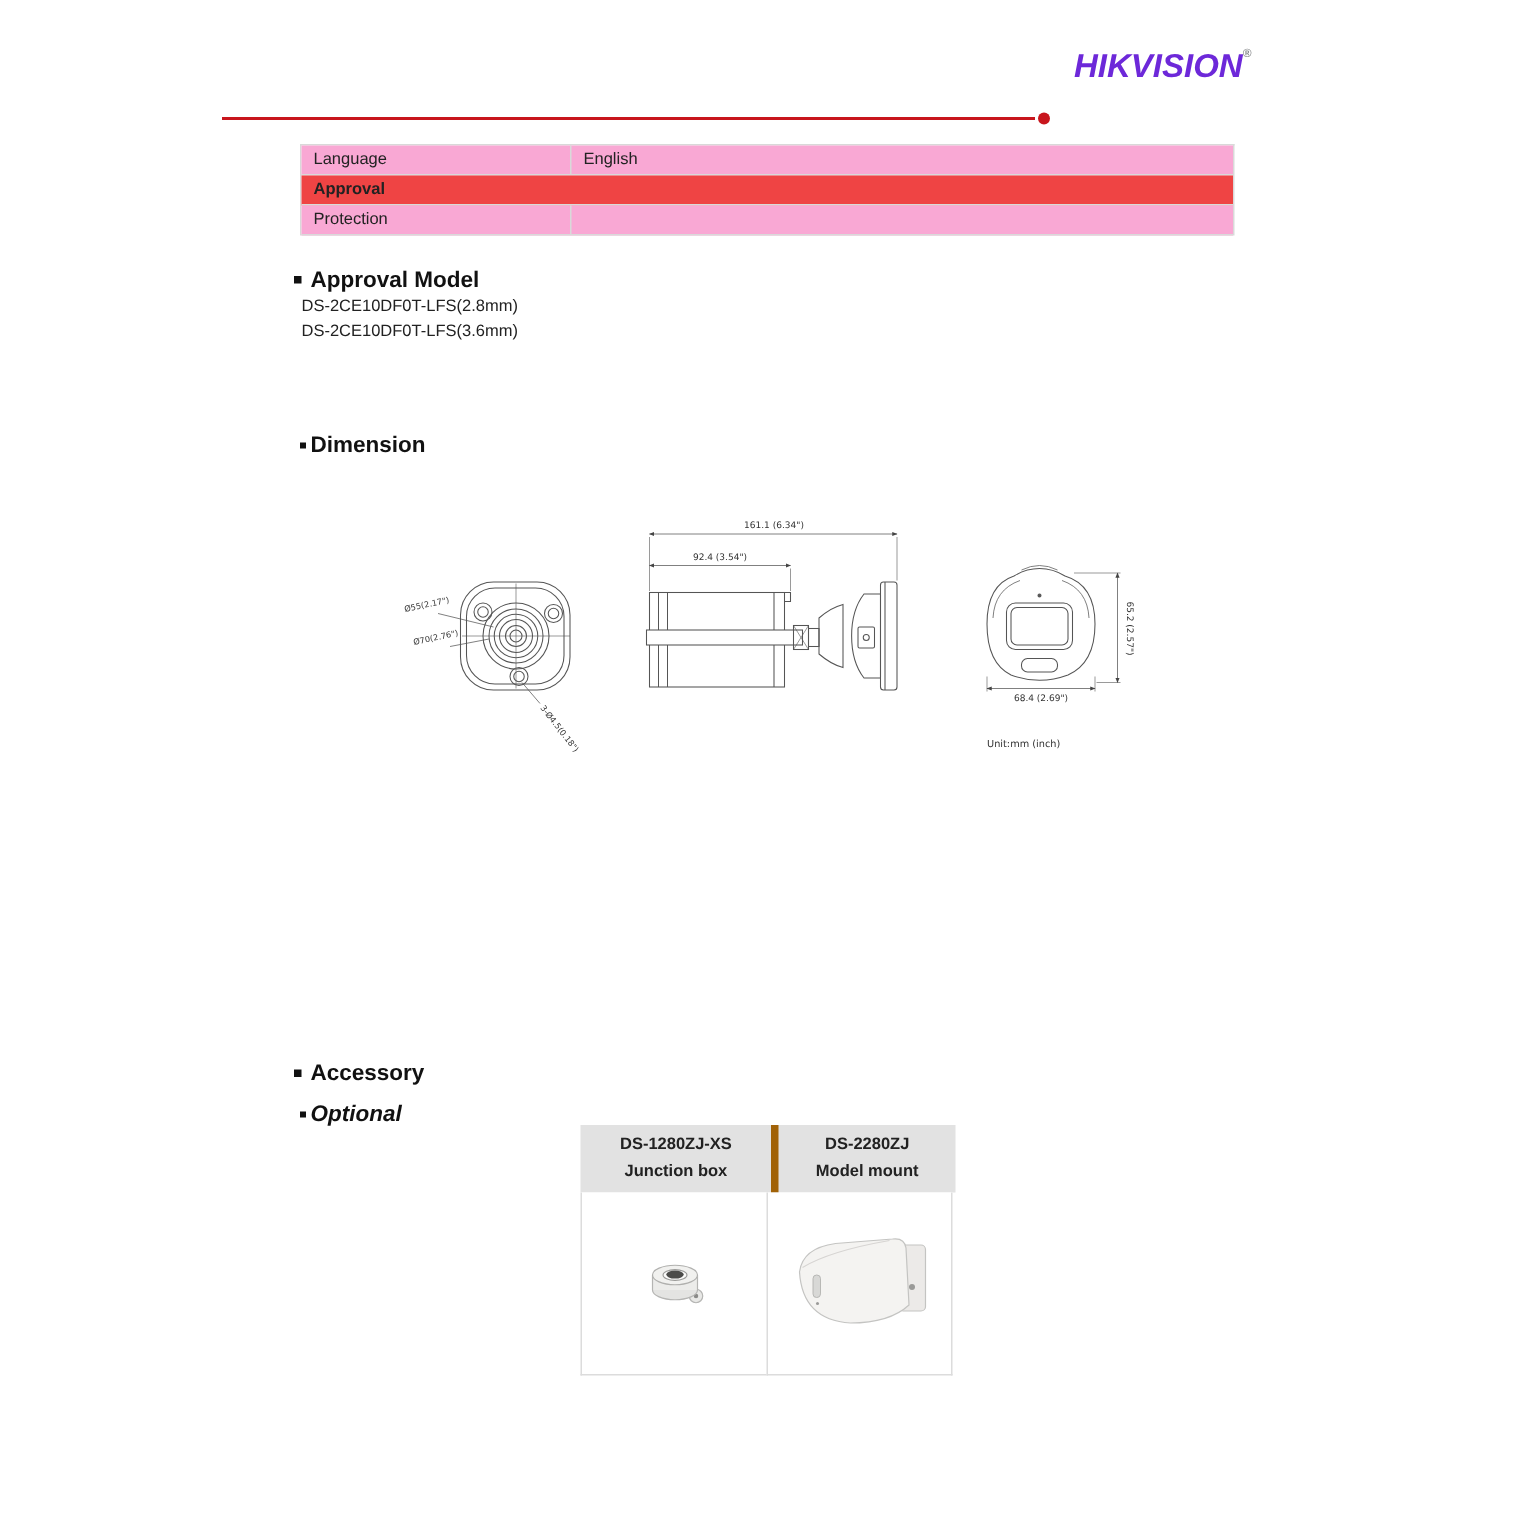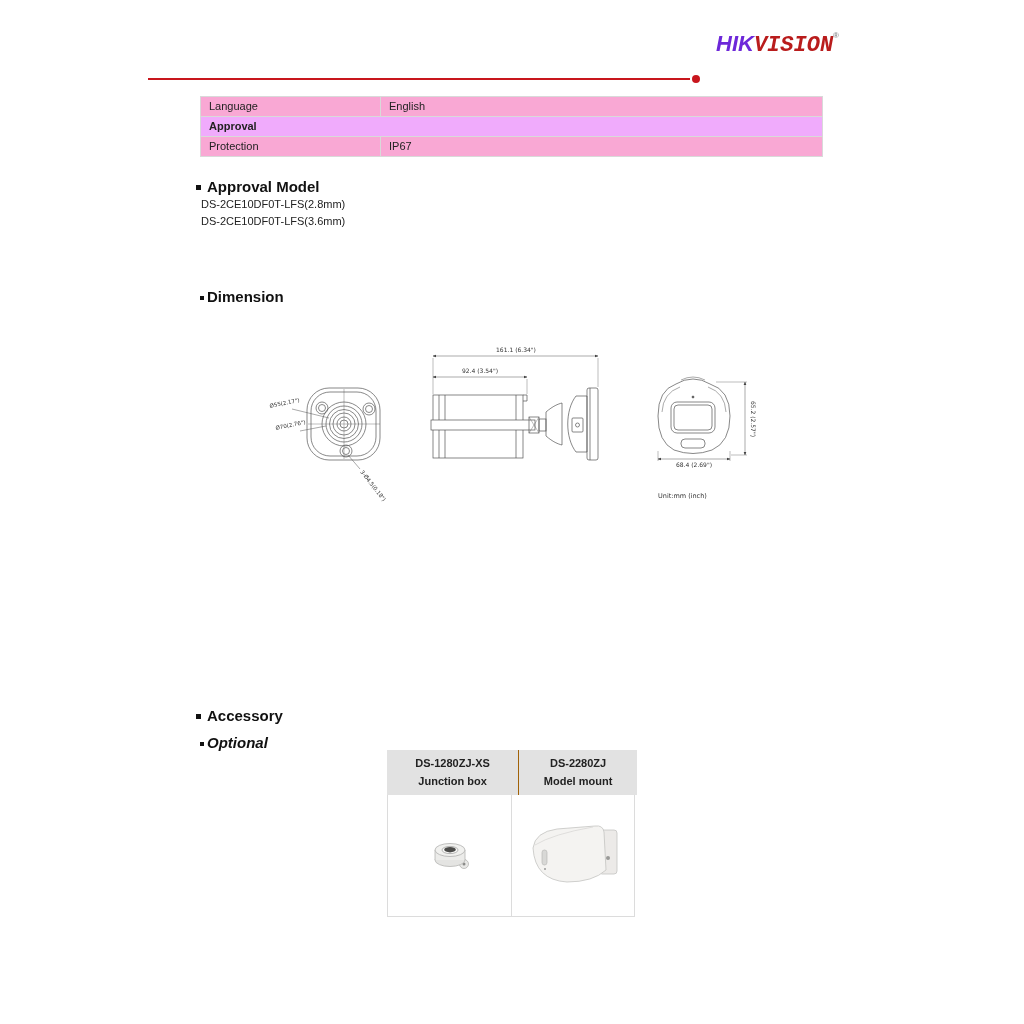--- a/index.html
+++ b/index.html
@@ -3,54 +3,54 @@
 <meta charset="utf-8">
 <style>
   html,body{margin:0;padding:0;background:#fff;}
   .page{position:relative;width:1024px;height:1024px;background:#ffffff;
         font-family:"Liberation Sans",sans-serif;color:#222;overflow:hidden;}
 
   
   .logo{position:absolute;left:716px;top:31px;font-style:italic;font-weight:bold;
         font-size:22px;letter-spacing:0px;white-space:nowrap;}
   .logo .hik{color:#6d28d9;}
-  .logo .vision{color:#b91c1c;font-family:Liberation Mono, monospace;}
+  .logo .vision{color:#6d28d9;}
   .logo .reg{color:#8a8c8e;font-size:8px;vertical-align:top;font-style:normal;}
 
   
   .rule{position:absolute;left:148px;top:78px;width:542px;height:2px;background:#c8161d;}
   .rule-dot{position:absolute;left:692px;top:75px;width:8px;height:8px;border-radius:50%;background:#c8161d;}
 
   
   .spec{position:absolute;left:200px;top:96px;width:621px;border:1px solid #d9d9d9;
         border-bottom:none;font-size:11px;}
   .spec-row{display:flex;height:19px;line-height:19px;border-bottom:1px solid #d9d9d9;background:#f9a8d4;}
   .spec-row .c1{width:180px;padding-left:8px;border-right:1px solid #d9d9d9;box-sizing:border-box;}
   .spec-row .c2{flex:1;padding-left:8px;}
-  .spec-row.section{background:#f0abfc;font-weight:bold;}
+  .spec-row.section{background:#ef4444;font-weight:bold;}
   .spec-row.section .c1{border-right:none;width:auto;}
 
   
   .heading{position:absolute;font-weight:bold;color:#111;white-space:nowrap;}
   .h15{font-size:15px;}
   .h12{font-size:15px;font-style:italic;}
   .bullet{display:inline-block;width:5px;height:5px;background:#111;margin-right:6px;vertical-align:2px;}
   .bullet.small{width:4px;height:4px;margin-right:3px;}
 
   .model-line{position:absolute;left:201px;font-size:11px;color:#222;white-space:nowrap;}
 
   
   .dim-svg{position:absolute;left:250px;top:338px;}
   .dim-svg text{font-family:"DejaVu Sans",sans-serif;fill:#333;}
 
   
   .acc{position:absolute;left:387px;top:750px;width:250px;font-size:11px;}
   .acc-head{display:flex;background:#e2e2e2;height:45px;}
   .acc-head .cell{width:124px;text-align:center;font-weight:bold;padding-top:7px;box-sizing:border-box;}
-  .acc-head .cell:first-child{border-right:1px solid #a16207;width:139px;}
+  .acc-head .cell:first-child{border-right:5px solid #a16207;width:139px;}
   .acc-head .model{display:block;margin-bottom:6px;}
   .acc-body{display:flex;}
   .acc-body .cell{width:124px;height:122px;border:1px solid #dcdcdc;border-top:none;
                   box-sizing:border-box;display:flex;align-items:center;justify-content:center;background:#fff;}
   .acc-body .cell:first-child{border-right:none;}
 </style>
 </head>
 <body>
 
 <div class="page">
@@ -65,21 +65,20 @@
   <div class="spec">
     <div class="spec-row">
       <div class="c1">Language</div>
       <div class="c2">English</div>
     </div>
     <div class="spec-row section">
       <div class="c1">Approval</div>
     </div>
     <div class="spec-row">
       <div class="c1">Protection</div>
-      <div class="c2">IP67</div>
     </div>
   </div>
 
   <div class="heading h15" style="left:196px;top:178px;">
     <span class="bullet"></span><span>Approval Model</span>
   </div>
   <div class="model-line" style="top:198px;">DS-2CE10DF0T-LFS(2.8mm)</div>
   <div class="model-line" style="top:215px;">DS-2CE10DF0T-LFS(3.6mm)</div>
 
   <div class="heading h15" style="left:200px;top:288px;">

